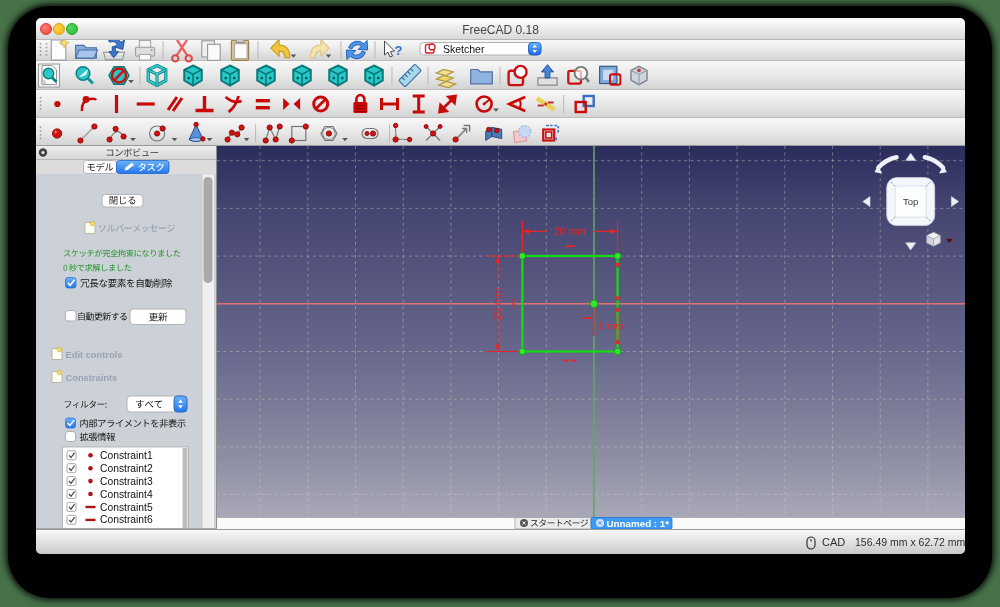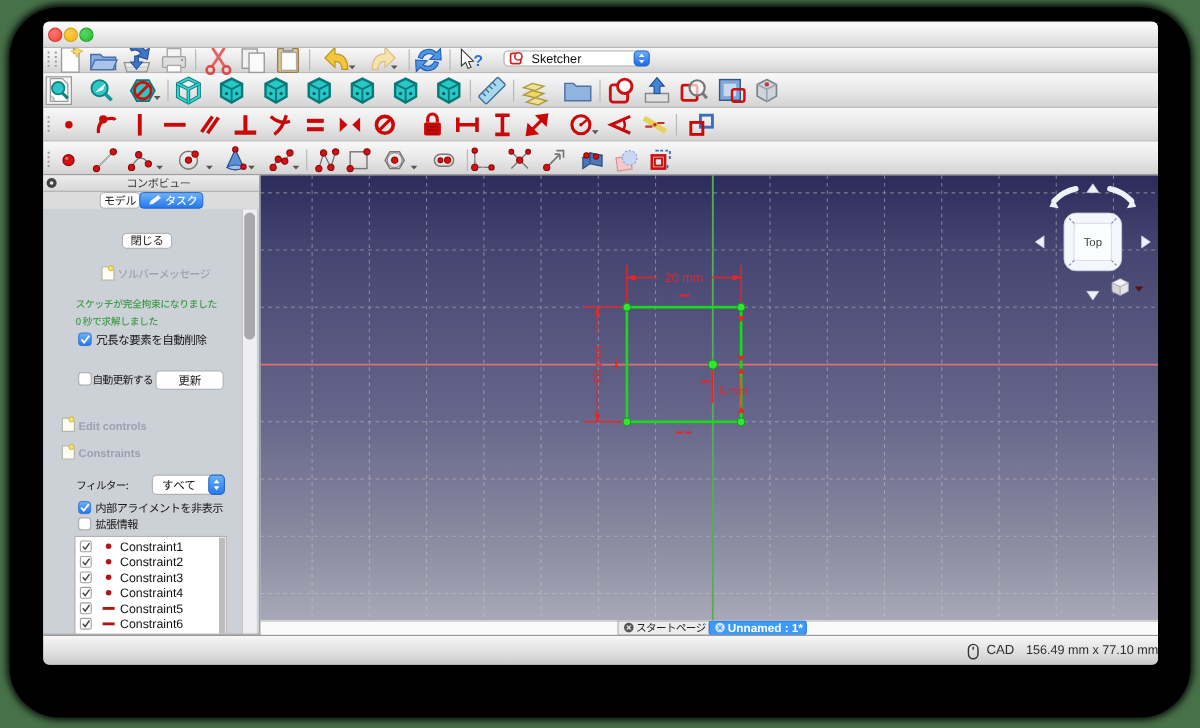--- a/index.html
+++ b/index.html
@@ -15,20 +15,21 @@
 #status{position:absolute;left:0;top:511px;width:977px;height:25px;background:linear-gradient(#f7f7f7,#dedede 60%,#c9c9c9);border-top:1px solid #989898;border-radius:0 0 5px 5px}
 #status .s{position:absolute;top:6px;font-size:11px;color:#2d2d2d;white-space:nowrap}
 #pbottom{position:absolute;left:0;top:510px;width:181px;height:1px;background:#a8a8a8}
 </style></head><body>
 <div id="shadow"></div>
 <div id="win">
  <div id="title">
   <div class="tl" style="left:3.5px;background:radial-gradient(circle at 35% 35%,#fb7a72,#ee4438);border:0.5px solid #d33"></div>
   <div class="tl" style="left:16.5px;background:radial-gradient(circle at 35% 35%,#fdd04c,#f3ae14);border:0.5px solid #d9a213"></div>
   <div class="tl" style="left:29.5px;background:radial-gradient(circle at 35% 35%,#57d860,#27b830);border:0.5px solid #24a52c"></div>
+  <div class="t">FreeCAD 0.18</div>
  </div>
  <svg id="toolsvg" width="929" height="106" viewBox="0 0 929 106">
       <defs>
         <linearGradient id="tb" x1="0" y1="0" x2="0" y2="1"> 
           <stop offset="0" stop-color="#f8f8f8"></stop>
           <stop offset="0.5" stop-color="#e8e8e8"></stop>
           <stop offset="1" stop-color="#d2d2d2"></stop>
         </linearGradient>
         <linearGradient id="cube" x1="0" y1="0" x2="1" y2="1"> 
           <stop offset="0" stop-color="#66e2e2"></stop>
@@ -597,14 +598,14 @@
       <path d="M381.4 4.4 l3.2 3.2 m0 -3.2 l-3.2 3.2" stroke="#3e9bf5" stroke-width="1"></path>
       <text x="389.5" y="9.7" font-size="9.8" font-weight="bold" fill="#fff" font-family="Liberation Sans, sans-serif">Unnamed : 1*</text>
     </svg>
  <div id="pbottom"></div>
  <div id="status">
   <svg style="position:absolute;left:770px;top:6px" width="10" height="14" viewBox="0 0 10 14">
         <rect x="1" y="1" width="8" height="12" rx="4" fill="none" stroke="#333" stroke-width="1.2"></rect>
         <line x1="5" y1="3" x2="5" y2="5.5" stroke="#333" stroke-width="1.2"></line>
       </svg>
   <div class="s" style="left:786px">CAD</div>
-  <div class="s" style="left:819px;font-size:10.5px">156.49 mm x 77.10 mm</div>
+  <div class="s" style="left:819px;font-size:10.5px">156.49 mm x 62.72 mm</div>
  </div>
 </div>
 </body></html>

